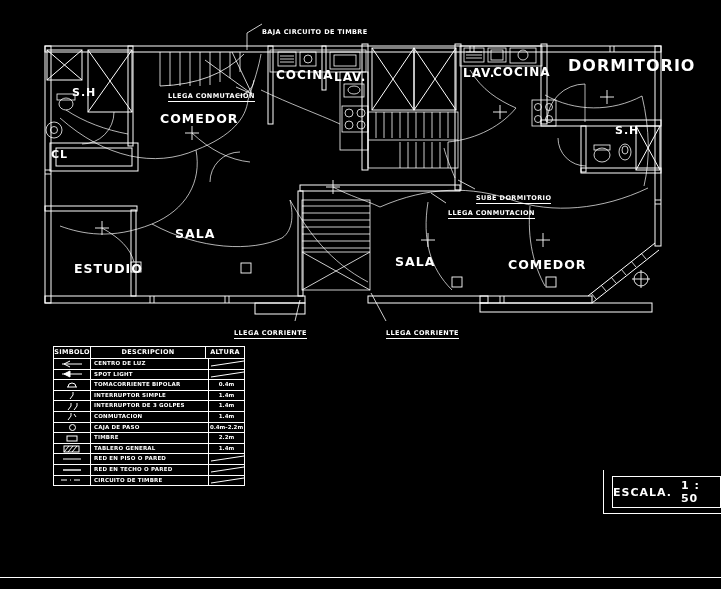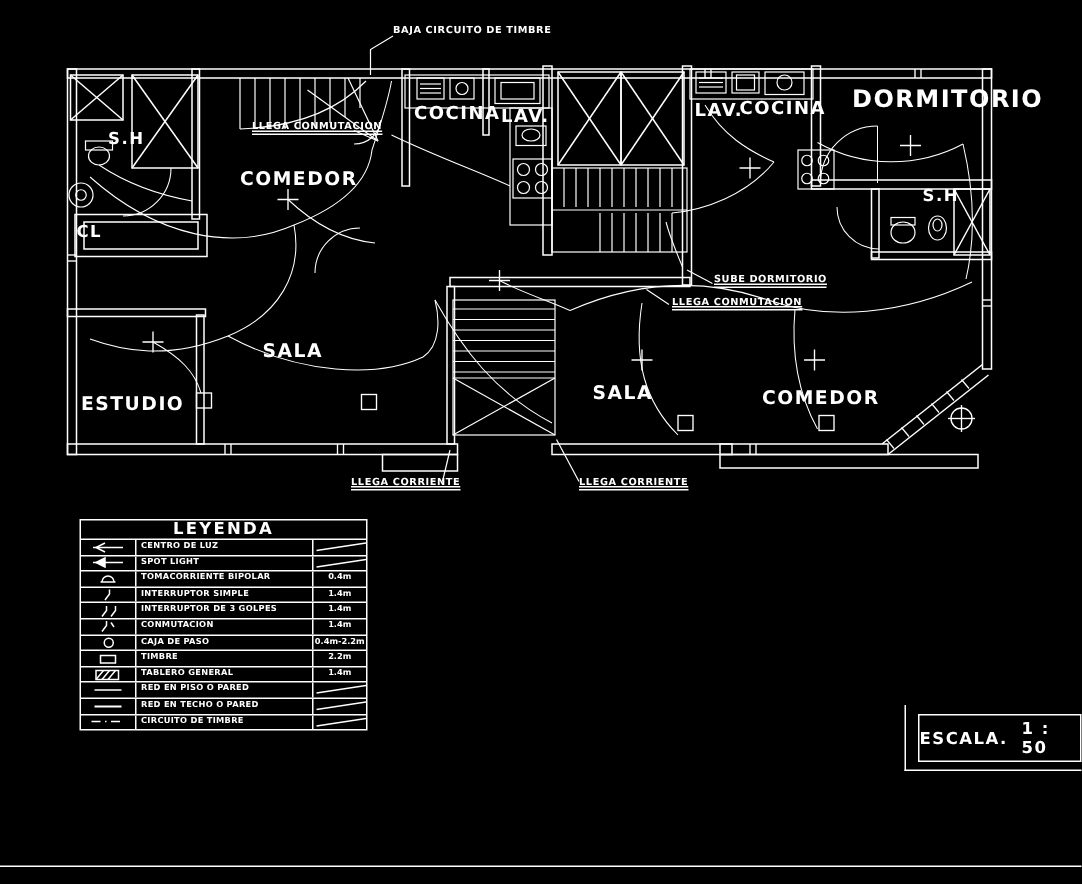--- a/index.html
+++ b/index.html
@@ -1,21 +1,21 @@
 <!DOCTYPE html>
 <html><head>
 <meta charset="utf-8">
 <style>
   html,body{margin:0;padding:0;background:#000;}
   body{width:721px;height:589px;position:relative;overflow:hidden;
        font-family:"DejaVu Sans", sans-serif;}
   svg{position:absolute;left:0;top:0;}
   .room{position:absolute;color:#fff;font-weight:bold;letter-spacing:1px;white-space:nowrap;}
-  .ann{position:absolute;color:#fff;font-weight:bold;font-size:6.5px;letter-spacing:.4px;white-space:nowrap;}
-  .ann.u{border-bottom:1px solid #fff;padding-bottom:1px;text-decoration:underline;}
+  .ann{position:absolute;color:#fff;font-weight:bold;font-size:6.5px;letter-spacing:.4px;white-space:nowrap;margin-top:12px;}
+  .ann.u{border-bottom:1px solid #fff;padding-bottom:1px;}
   
   .legend{position:absolute;left:53px;top:346px;width:190px;border:1px solid #fff;background:#000;}
   .l-title{height:12px;line-height:12px;border-bottom:1px solid #fff;text-align:center;
            font-size:11px;font-weight:bold;color:#fff;letter-spacing:1.5px;}
   .l-head{display:flex;height:11px;border-bottom:1px solid #fff;color:#fff;}
   .l-head>div{font-size:6.5px;font-weight:bold;line-height:11px;text-align:center;letter-spacing:.3px;}
   .l-row{display:flex;height:9.6px;border-bottom:1px solid #fff;color:#fff;}
   .l-row:last-child{border-bottom:none;}
   .cs{width:36px;border-right:1px solid #fff;display:flex;align-items:center;justify-content:center;flex:none;}
   .cd{width:114px;border-right:1px solid #fff;font-size:5.5px;font-weight:bold;line-height:9.6px;
@@ -283,30 +283,34 @@
 <div class="ann u" style="left:448px;top:197px;">LLEGA CONMUTACION</div>
 <div class="ann u" style="left:234px;top:317px;">LLEGA CORRIENTE</div>
 <div class="ann u" style="left:386px;top:317px;">LLEGA CORRIENTE</div>
 
 <div class="room" style="left:72px;top:86px;font-size:11px;">S.H</div>
 <div class="room" style="left:51px;top:148px;font-size:11px;">CL</div>
 <div class="room" style="left:160px;top:111px;font-size:12.5px;">COMEDOR</div>
 <div class="room" style="left:276px;top:68px;font-size:12px;">COCINA</div>
 <div class="room" style="left:334px;top:70px;font-size:12px;">LAV.</div>
 <div class="room" style="left:175px;top:226px;font-size:12.5px;">SALA</div>
-<div class="room" style="left:54px;top:261px;font-size:12.5px;">ESTUDIO</div>
+<div class="room" style="left:74px;top:261px;font-size:12.5px;">ESTUDIO</div>
 <div class="room" style="left:463px;top:66px;font-size:12px;">LAV.</div>
 <div class="room" style="left:493px;top:65px;font-size:12px;">COCINA</div>
 <div class="room" style="left:568px;top:56px;font-size:16px;">DORMITORIO</div>
 <div class="room" style="left:615px;top:124px;font-size:11px;">S.H</div>
 <div class="room" style="left:395px;top:254px;font-size:12.5px;">SALA</div>
 <div class="room" style="left:508px;top:257px;font-size:12.5px;">COMEDOR</div>
 
 <div class="legend">
-  <div class="l-title">LEYENDA</div>
+  <div class="l-head">
+    <div class="cs">SIMBOLO</div>
+    <div class="cd" style="text-align:center;padding-left:0;">DESCRIPCION</div>
+    <div class="ca">ALTURA</div>
+  </div>
 
   <div class="l-row">
     <div class="cs">
       <svg width="24" height="8">
           <g stroke="#fff" fill="none">
             <line x1="2" y1="4" x2="22" y2="4"></line>
             <path d="M 10 1 L 4 4 L 10 7"></path>
           </g>
         </svg>
     </div>

